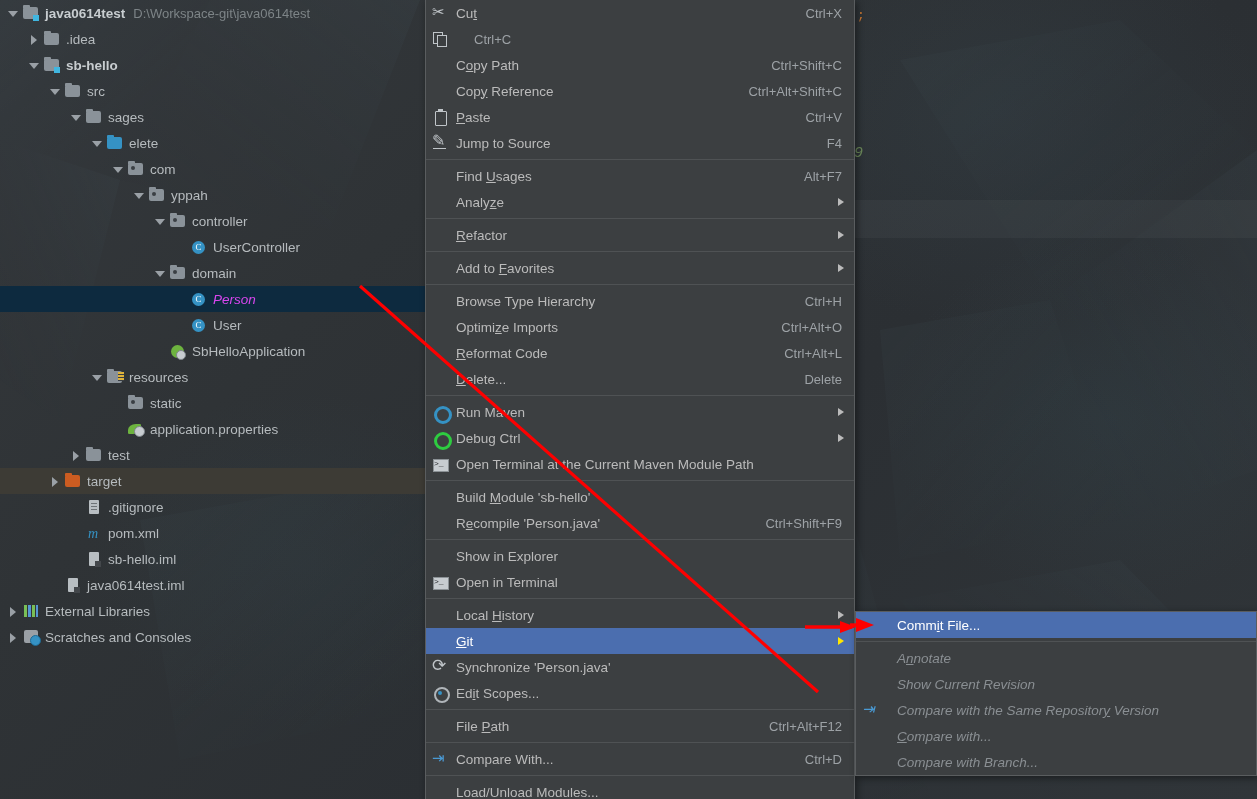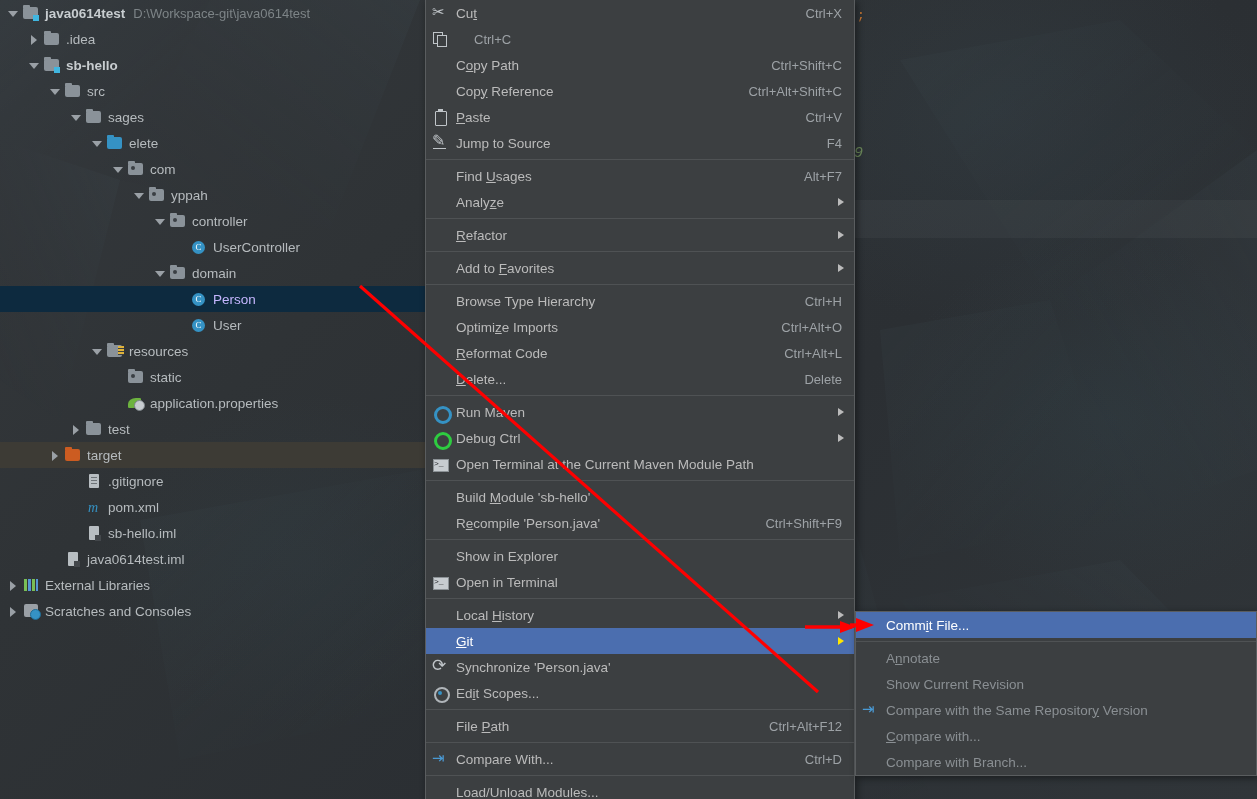--- a/index.html
+++ b/index.html
@@ -51,21 +51,21 @@
     content:""; position:absolute; left:0px; top:3px;
     border-top: 6px solid #9aa0a6;
     border-left: 5px solid transparent;
     border-right: 5px solid transparent;
   }
   .arrow.none::before { content:""; }
 
   .ic { width: 17px; height: 16px; flex: 0 0 17px; margin-right: 5px; position: relative; }
   .lbl { color:#b6bbbe; }
   .lbl.bold { font-weight: bold; color:#c8cdd0; }
-  .lbl.green { color:#c4b5fd; }
+  .lbl.green { color:#d946ef;font-style:italic; }
   .sub { color:#7d8487; margin-left:8px; font-size:13px; }
 
   
   .fld { position:absolute; left:0; top:2px; width:15px; height:12px;
          background:#8a9299; border-radius:1.5px 2px 2px 2px; }
   .fld::before { content:""; position:absolute; left:0; top:-2.5px; width:7px; height:3px;
          background:#8a9299; border-radius:1px 1px 0 0; }
   .fld.blue { background:#3592c4; } .fld.blue::before { background:#3592c4; }
   .fld.orange { background:#cc5c21; } .fld.orange::before { background:#cc5c21; }
   .fld .mkr { position:absolute; right:-1px; bottom:-2px; width:6px; height:6px; background:#40b6e0; }
@@ -197,22 +197,22 @@
     content:""; position:absolute; left:1px; bottom:2px; width:13px; height:1.5px; background:#c0c5c9;
   }
 
   
   #submenu {
     position:absolute; left:855px; top:611px; width:402px;
     background:#3c3f41; border:1px solid #5a5d5f;
     box-shadow: 2px 2px 7px rgba(0,0,0,0.45);
     font-size:13.5px; color:#bbbbbb;
   }
-  #submenu .mi { padding-left:30px; }
-  #submenu .mi.dim { color:#8a8f93; }
+  #submenu .mi { padding-left:41px; }
+  #submenu .mi.dim { color:#8a8f93;font-style:italic; }
   #anno-svg { position:absolute; left:0; top:0; width:1257px; height:799px; pointer-events:none; }
 
   
   .edtext { position:absolute; font-family:"Liberation Mono", monospace; font-size:13px; }
 </style>
 </head>
 <body>
 
 <div id="root">
 
@@ -355,20 +355,28 @@
       </div>
       <div class="row">
         <span style="width: 176px; flex: 0 0 auto;"></span>
         <span class="arrow none"></span>
         <span class="ic">
           <span class="cls">C</span>
         </span>
         <span class="lbl">User</span>
       </div>
       <div class="row">
+        <span style="width: 155px; flex: 0 0 auto;"></span>
+        <span class="arrow none"></span>
+        <span class="ic">
+          <span class="spring"></span>
+        </span>
+        <span class="lbl">SbHelloApplication</span>
+      </div>
+      <div class="row">
         <span style="width: 92px; flex: 0 0 auto;"></span>
         <span class="arrow open"></span>
         <span class="ic">
           <span class="fld">
             <span class="res"></span>
           </span>
         </span>
         <span class="lbl">resources</span>
       </div>
       <div class="row">

